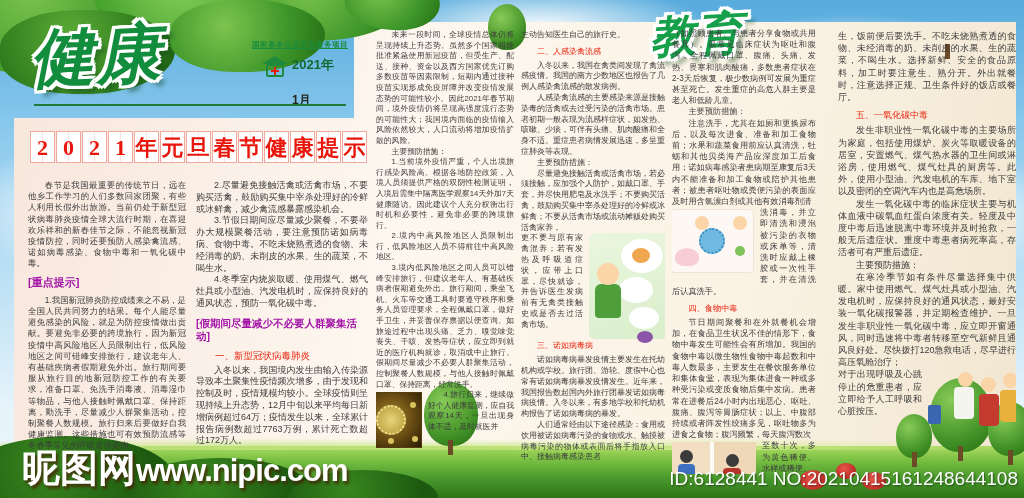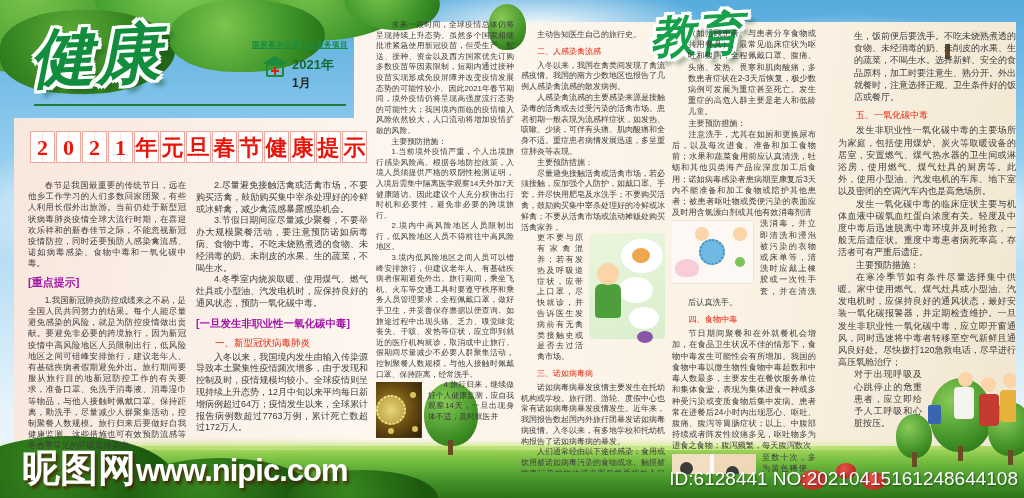--- a/index.html
+++ b/index.html
@@ -68,42 +68,42 @@
   .proj{color:#1a8c3f;font-size:7.5px;font-weight:bold;letter-spacing:.5px;white-space:nowrap;text-decoration:underline;}
   .date-row{display:flex;align-items:flex-start;justify-content:center;gap:8px;margin-top:6px;}
   .house{position:relative;width:18px;height:13px;border:2px solid #1e8a3c;border-radius:2px;margin-top:8px;}
   .house::before{content:"";position:absolute;left:-6px;top:-10px;border-left:13px solid transparent;
     border-right:13px solid transparent;border-bottom:8px solid #1e8a3c;}
   .house::after{content:"";position:absolute;left:50%;top:50%;width:8px;height:8px;transform:translate(-50%,-50%);
     background:linear-gradient(#e21b0c,#e21b0c) 50% 0/2px 100% no-repeat,
                linear-gradient(#e21b0c,#e21b0c) 0 50%/100% 2px no-repeat;}
   .dates{text-align:left;}
   .year{color:#14692e;font-size:13px;font-weight:bold;text-align:right;}
-  .month{color:#26281f;font-size:12px;font-weight:bold;margin-top:1px;}
+  .month{color:#26281f;font-size:12px;font-weight:bold;margin-top:18px;}
   .underline{position:absolute;left:34px;top:104px;width:312px;height:2px;background:#1f7c36;z-index:7;}
 
   
   .poster-title{position:absolute;left:30px;top:131px;z-index:4;display:flex;gap:1px;}
   .char{width:25px;height:32px;background:#fff;border:1px solid #efa89e;color:#e8150b;font-weight:bold;
     font-size:22px;line-height:32px;text-align:center;font-family:"Liberation Serif","DejaVu Serif",serif;
     background-image:linear-gradient(to right,transparent 49%,#fbe4de 49%,#fbe4de 51%,transparent 51%),
                      linear-gradient(to bottom,transparent 49%,#fbe4de 49%,#fbe4de 51%,transparent 51%);}
 
   
   .col{position:absolute;z-index:7;color:#3c3c3c;text-align:justify;overflow:hidden;}
   .blk.p,.blk.label{text-indent:2em;}
-  .blk.cont{text-indent:0;margin-left:16px;}
+  .blk.cont{text-indent:0;}
   .blk.ph{color:#a315a8;font-weight:bold;text-align:left;text-indent:0;margin:7px 0;}
   .blk.rh{color:#e8250f;font-weight:normal;text-indent:2em;margin:6px 0 3px;clear:both;}
   .colA{left:28px;top:180px;width:158px;height:285px;font-size:8.4px;line-height:11.2px;}
   .colA .ph{font-size:11px;}
   .colB{left:196px;top:180px;width:172px;height:280px;font-size:9px;line-height:11.8px;}
   .colB .ph{font-size:10.5px;line-height:13px;}
   .colB .rh{font-size:9.5px;}
-  .colC{left:376px;top:20px;width:138px;height:440px;font-size:7.8px;line-height:10.6px;}
+  .colC{left:376px;top:30px;width:138px;height:440px;font-size:7.8px;line-height:10.6px;}
   .colD{left:521px;top:30px;width:144px;height:442px;font-size:8px;line-height:10.8px;}
   .colE{left:672px;top:28px;width:144px;height:446px;font-size:8.2px;line-height:11.2px;}
   .colF{left:838px;top:30px;width:178px;height:442px;font-size:9px;line-height:12.2px;}
 
   
   .ill{position:relative;}
   .img-virus{float:left;width:62px;height:56px;margin:2px 6px 0 -16px;border:1px solid #553d10;
     background:radial-gradient(circle at 50% 45%,#a88430 0%,#6b4e13 50%,#2a1d05 100%);}
   .img-virus i{position:absolute;left:50%;top:50%;width:30px;height:30px;transform:translate(-50%,-50%);
     border-radius:50%;background:radial-gradient(circle,#e7d47a,#b69b3b);border:2px dotted #f0e48f;}
@@ -202,21 +202,21 @@
 
 <div class="col colA">
     <div class="blk p">春节是我国最重要的传统节日，远在他乡工作学习的人们多数回家团聚，有些人利用长假外出旅游。当前仍处于新型冠状病毒肺炎疫情全球大流行时期，在喜迎欢乐祥和的新春佳节之际，不能忽视新冠疫情防控，同时还要预防人感染禽流感、诺如病毒感染、食物中毒和一氧化碳中毒。</div>
     <div class="blk ph">[重点提示]</div>
     <div class="blk p">1.我国新冠肺炎防控成绩来之不易，是全国人民共同努力的结果。每个人能尽量避免感染的风险，就是为防控疫情做出贡献。要避免非必要的跨境旅行，因为新冠疫情中高风险地区人员限制出行，低风险地区之间可错峰安排旅行，建议老年人、有基础疾病者假期避免外出。旅行期间要服从旅行目的地新冠防控工作的有关要求，准备口罩、免洗手消毒液、消毒湿巾等物品，与他人接触时佩戴口罩、保持距离，勤洗手，尽量减少人群聚集活动，控制聚餐人数规模。旅行归来后要做好自我健康监测。这些措施也可有效预防流感等冬春季常见的呼吸道传染病。</div>
   </div>
 <div class="col colB">
     <div class="blk p">2.尽量避免接触活禽或活禽市场，不要购买活禽，鼓励购买集中宰杀处理好的冷鲜或冰鲜禽，减少禽流感暴露感染机会。</div>
     <div class="blk p">3.节假日期间应尽量减少聚餐，不要举办大规模聚餐活动，要注意预防诺如病毒病、食物中毒。不吃未烧熟煮透的食物、未经消毒的奶、未削皮的水果、生的蔬菜，不喝生水。</div>
     <div class="blk p">4.冬季室内烧炭取暖、使用煤气、燃气灶具或小型油、汽发电机时，应保持良好的通风状态，预防一氧化碳中毒。</div>
-    <div class="blk ph">[一旦发生非职业性一氧化碳中毒]</div>
+    <div class="blk ph">[假期间尽量减少不必要人群聚集活动]</div>
     <div class="blk rh">一、新型冠状病毒肺炎</div>
     <div class="blk p">入冬以来，我国境内发生由输入传染源导致本土聚集性疫情频次增多，由于发现和控制及时，疫情规模均较小。全球疫情则呈现持续上升态势，12月中旬以来平均每日新增病例超过64万；疫情发生以来，全球累计报告病例数超过7763万例，累计死亡数超过172万人。</div>
   </div>
 <div class="col colC">
     <div class="blk p">未来一段时间，全球疫情总体仍将呈现持续上升态势。虽然多个国家相继批准紧急使用新冠疫苗，但受生产、配送、接种、资金以及西方国家优先订购多数疫苗等因素限制，短期内通过接种疫苗实现形成免疫屏障并改变疫情发展态势的可能性较小。因此2021年春节期间，境外疫情仍将呈现高强度流行态势的可能性大；我国境内面临的疫情输入风险依然较大，人口流动将增加疫情扩散的风险。</div>
     <div class="blk label">主要预防措施：</div>
     <div class="blk p">1.当前境外疫情严重，个人出境旅行感染风险高。根据各地防控政策，入境人员须提供严格的双阴性检测证明，入境后需集中隔离医学观察14天外加7天健康随访。因此建议个人充分权衡出行时机和必要性，避免非必要的跨境旅行。</div>
     <div class="blk p">2.境内中高风险地区人员限制出行，低风险地区人员不得前往中高风险地区。</div>
     <div class="blk p">3.境内低风险地区之间人员可以错峰安排旅行，但建议老年人、有基础疾病者假期避免外出。旅行期间，乘坐飞机、火车等交通工具时要遵守秩序和乘务人员管理要求，全程佩戴口罩，做好手卫生，并妥善保存票据以便查询。如旅途过程中出现头痛、乏力、嗅觉味觉丧失、干咳、发热等症状，应立即到就近的医疗机构就诊，取消或中止旅行。假期间尽量减少不必要人群聚集活动，控制聚餐人数规模，与他人接触时佩戴口罩、保持距离，经常洗手。</div>
     <div class="ill img-virus">

